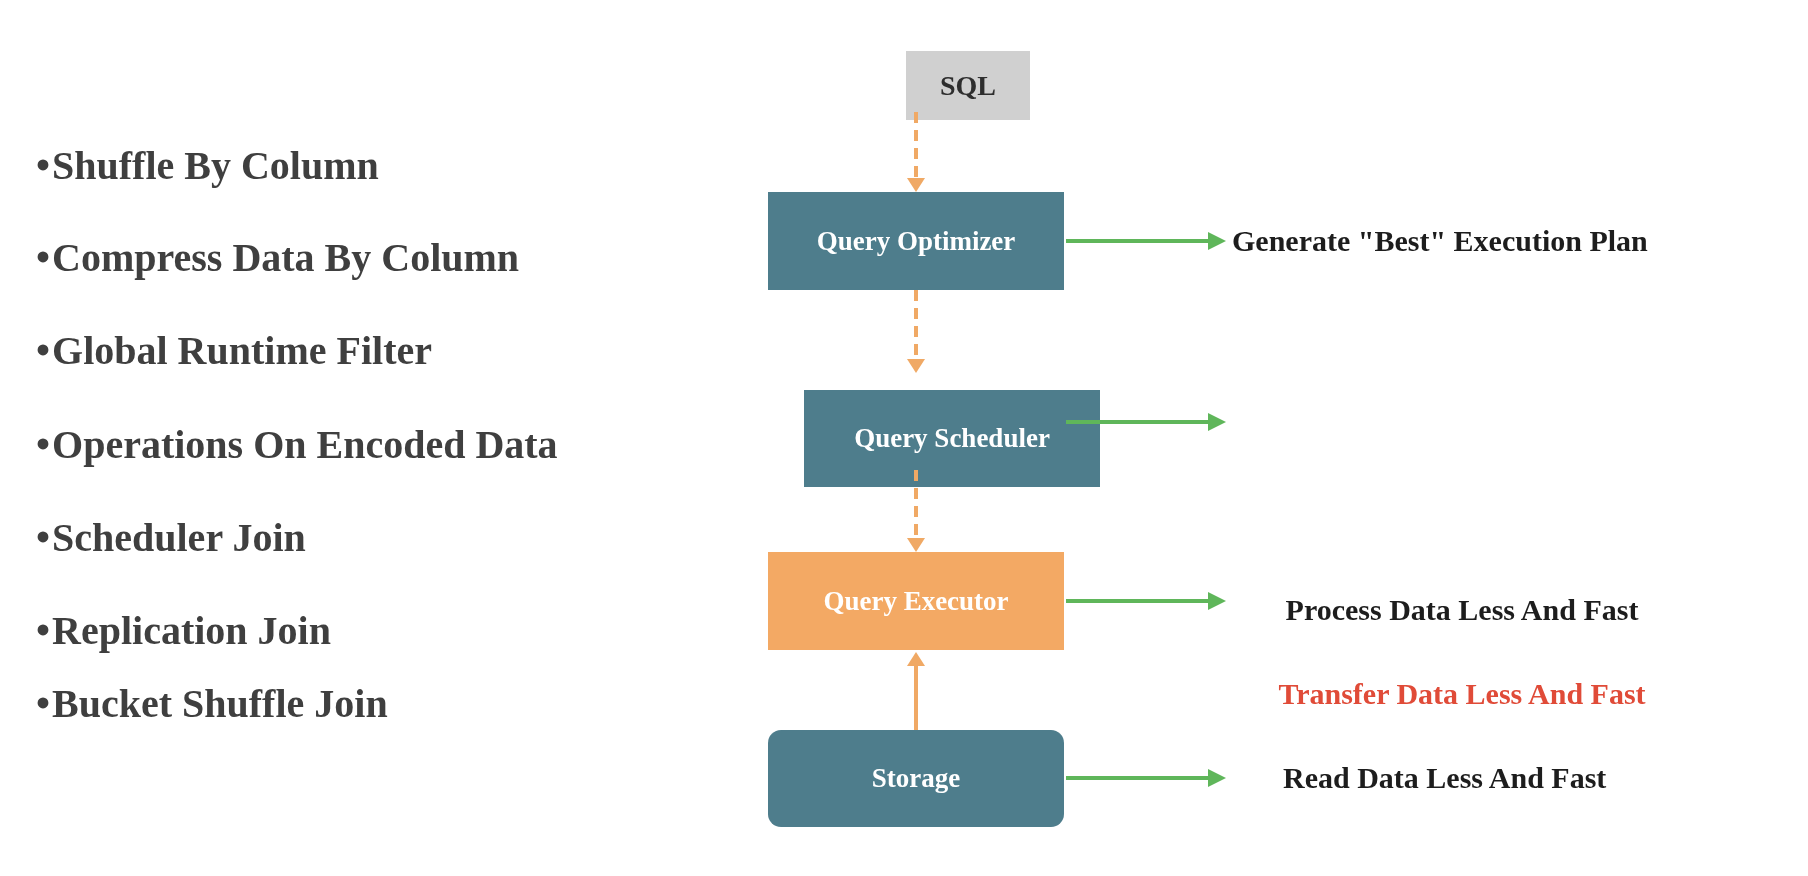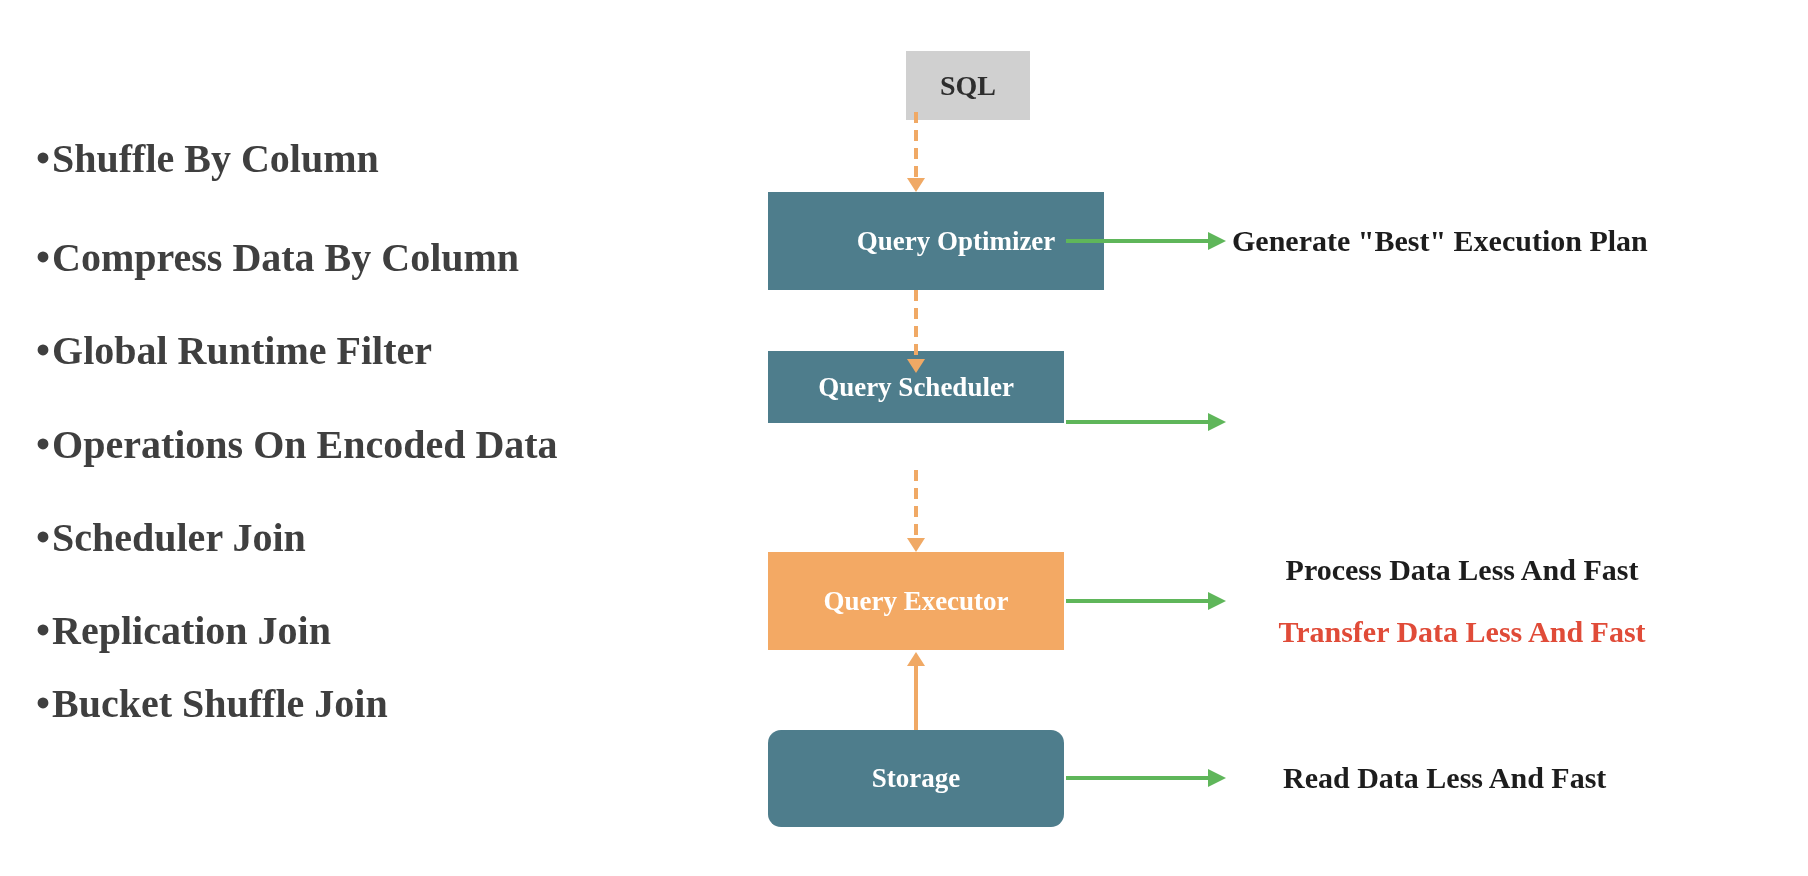--- a/index.html
+++ b/index.html
@@ -14,22 +14,22 @@
   }
   .feature .bullet{font-size:40px;margin-right:2px;}
   
   .node{
     position:absolute;display:flex;align-items:center;justify-content:center;
     font-weight:bold;white-space:nowrap;
   }
   .node-sql{left:858px;top:51px;width:124px;height:69px;background:#d0d0d0;color:#2e2e2e;font-size:28px;margin-left:48px;}
   .node-teal{background:#4e7d8c;color:#ffffff;font-size:27px;left:768px;width:296px;}
   .node-orange{background:#f3a964;color:#ffffff;font-size:27px;left:768px;width:296px;}
-  .node-optimizer{top:192px;height:98px;padding-left:40px;}
-  .node-scheduler{top:351px;height:72px;}
+  .node-optimizer{top:192px;height:98px;}
+  .node-scheduler{top:390px;height:97px;margin-left:36px;}
   .node-executor{top:552px;height:98px;}
   .node-storage{top:730px;height:97px;border-radius:13px;}
   
   .vline-dashed{
     position:absolute;left:914px;width:4px;
     background:repeating-linear-gradient(to bottom,#f0a965 0 11px,transparent 11px 18px);
   }
   .vline-solid{position:absolute;left:914px;width:4px;background:#f0a965;}
   .head-down{
     position:absolute;left:907px;width:0;height:0;
@@ -53,29 +53,29 @@
   .out{
     position:absolute;font-size:30px;font-weight:bold;color:#1d1d1d;
     white-space:nowrap;line-height:44px;
   }
   .out .line2{display:block;}
   .out-optimizer{left:1232px;top:219px;}
   .out-scheduler{left:1262px;top:371px;width:372px;text-align:center;}
   .out-scheduler .line1{margin-bottom:21px;}
   .out-executor{left:1272px;top:548px;width:380px;text-align:center;}
   .out-executor .line1{margin-bottom:18px;}
-  .out-executor .line2{color:#e04b38;}
+  .out-executor .line2{color:#e04b38;margin-top:40px;}
   .out-storage{left:1283px;top:756px;text-align:center;}
 </style>
 </head>
 <body>
 
 <div id="canvas">
 
-  <div class="feature" style="top:135px">
+  <div class="feature" style="top:142px">
     <span class="bullet">•</span><span>Shuffle By Column</span>
   </div>
   <div class="feature" style="top:234px">
     <span class="bullet">•</span><span>Compress Data By Column</span>
   </div>
   <div class="feature" style="top:327px">
     <span class="bullet">•</span><span>Global Runtime Filter</span>
   </div>
   <div class="feature" style="top:421px">
     <span class="bullet">•</span><span>Operations On Encoded Data</span>

